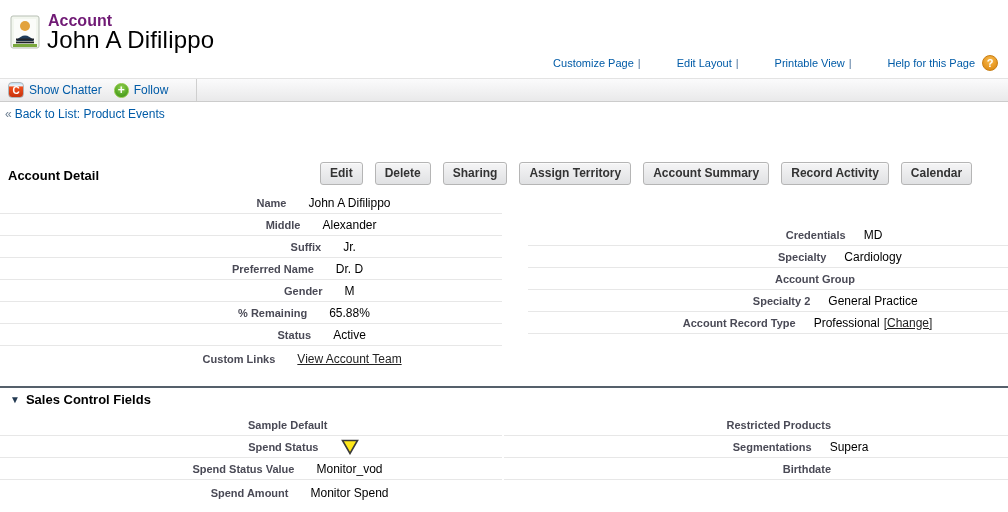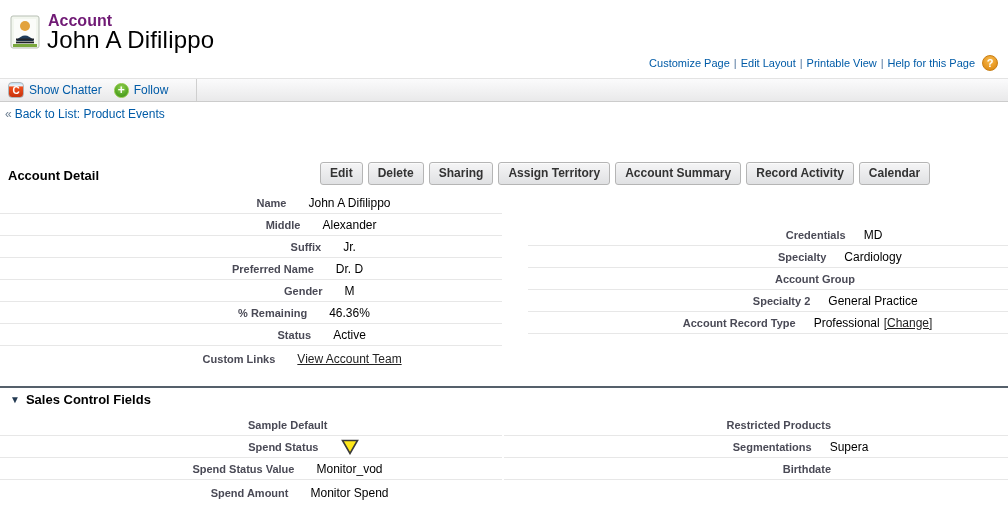--- a/index.html
+++ b/index.html
@@ -6,21 +6,21 @@
   html,body { width:1008px; height:512px; background:#fff; overflow:hidden;
     font-family:"Liberation Sans", sans-serif; position:relative; }
 
   
   .entity-icon { position:absolute; left:10px; top:15px; width:32px; height:34px; }
   .entity-label { position:absolute; left:48px; top:12px; font-size:16px; font-weight:bold; color:#701a75; }
   .page-title { position:absolute; left:47px; top:26px; font-size:24px; color:#000; letter-spacing:0.2px; }
 
   .top-links { position:absolute; top:55px; right:10px; font-size:11px; color:#015ba7;
     display:flex; align-items:center; gap:4px; }
-  .top-links .tlink { color:#015ba7; text-decoration:none; cursor:pointer; }
+  .top-links .tlink { color:#015ba7; text-decoration:none; cursor:pointer;margin-left:32px; }
   .top-links .sep { color:#4e739c; }
   .help-icon { width:16px; height:16px; border-radius:50%; margin-left:3px;
     background:radial-gradient(circle at 50% 32%, #f7bc52 0%, #e99b26 55%, #d3820f 100%);
     border:1px solid #c97f15; color:#fff; font-size:11px; font-weight:bold;
     display:flex; align-items:center; justify-content:center; cursor:pointer; }
 
   
   .chatter-bar { position:absolute; top:78px; left:0; width:1008px; height:24px;
     background:linear-gradient(#fbfbfc, #e9e9ea);
     border-top:1px solid #e3e3e3; border-bottom:1px solid #cccccc; }
@@ -39,21 +39,21 @@
     display:flex; align-items:center; justify-content:center; }
 
   
   .back-link { position:absolute; top:107px; left:5px; font-size:12px; }
   .back-link .laquo { color:#6d7f92; margin-right:3px; }
   .back-link .blink { color:#015ba7; cursor:pointer; }
 
   
   .detail-header { position:absolute; top:160px; left:0; width:1008px; height:30px; }
   .detail-title { position:absolute; left:8px; top:8px; font-size:13px; font-weight:bold; color:#000; }
-  .button-row { position:absolute; left:320px; top:2px; display:flex; gap:5px; }
+  .button-row { position:absolute; left:320px; top:2px; display:flex; gap:12px; }
   .sf-btn { font-family:"Liberation Sans", sans-serif; font-size:12px; font-weight:bold; color:#333;
     padding:3px 9px 4px; border:1px solid #b5b5b5; border-radius:3px; cursor:pointer;
     background:linear-gradient(#f5f5f6, #e0e1e3); box-shadow:0 1px 0 rgba(255,255,255,.6) inset; }
 
   
   .ftable { position:absolute; }
   .ftable.main-left  { top:192px; left:0;     width:502px; }
   .ftable.main-right { top:192px; left:528px; width:504px;margin-top:32px; }
   .ftable.sales-left  { top:414px; left:0;     width:502px; }
   .ftable.sales-right { top:414px; left:504px; width:504px; }
@@ -156,21 +156,21 @@
     </div>
     <div class="frow">
       <span class="flabel">Gender</span>
       <span class="fvalue">
         <span>M</span>
       </span>
     </div>
     <div class="frow">
       <span class="flabel">% Remaining</span>
       <span class="fvalue">
-        <span>46.36%</span>
+        <span>65.88%</span>
       </span>
     </div>
     <div class="frow">
       <span class="flabel">Status</span>
       <span class="fvalue">
         <span>Active</span>
       </span>
     </div>
     <div class="frow nob">
       <span class="flabel">Custom Links</span>

